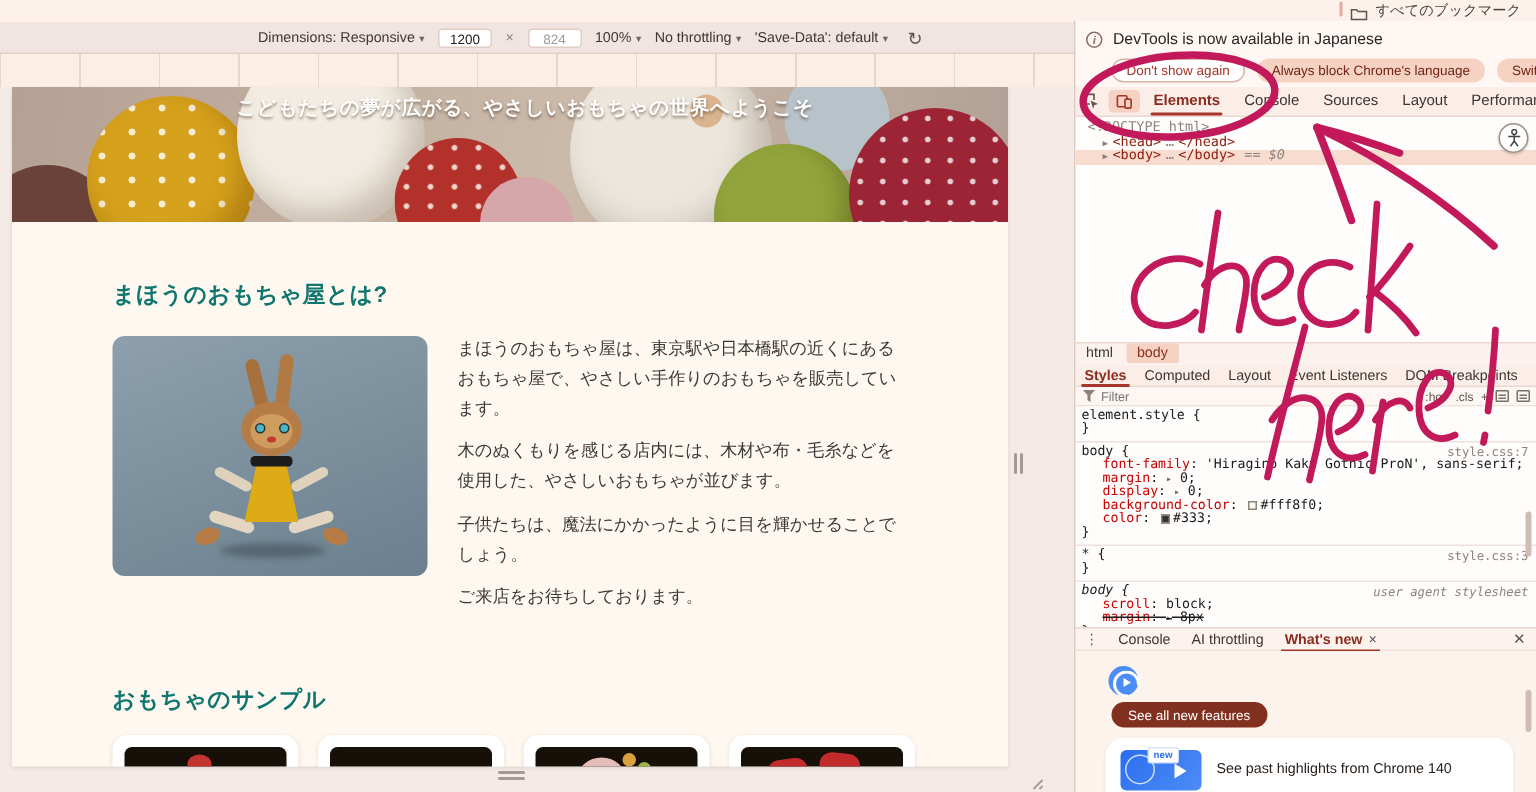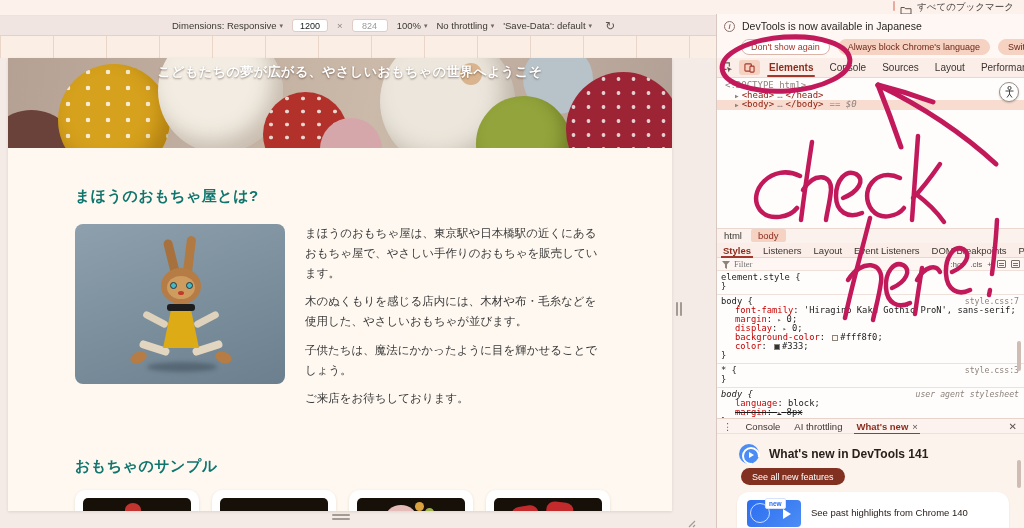--- a/index.html
+++ b/index.html
@@ -123,21 +123,21 @@
   .a11y-btn { position:absolute; left:282px; top:68px; width:20px; height:20px; border-radius:50%; background:#fff; border:1px solid #9c8f88; box-shadow:0 1px 2px rgba(0,0,0,.2); display:flex; align-items:center; justify-content:center; }
 
   .crumbbar { position:absolute; left:0; top:214px; width:308px; height:15px; background:#fcf2ed; border-top:1px solid #ead8d0; display:flex; align-items:flex-start; font-size:9.5px; color:#3c3832; }
   .crumb { padding:1px 7px; }
   .crumb.sel { background:#f6d2c3; color:#8c2c1e; border-radius:2px; margin-left:2px; }
   .sbtabs { position:absolute; left:0; top:229px; width:308px; height:15px; background:#fbeee8; border-bottom:1px solid #ead8d0; display:flex; align-items:center; font-size:9.5px; color:#3c3431; }
   .sbtab { padding:0 6px; height:15px; display:flex; align-items:center; position:relative; white-space:nowrap; }
   .sbtab.active { color:#8c2c1e; font-weight:bold; }
   .sbtab.active::after { content:""; position:absolute; left:4px; right:4px; bottom:0; height:2px; background:#a5372a; }
   .filterrow { position:absolute; left:0; top:244px; width:308px; height:13px; background:#fdf6f2; border-bottom:1px solid #efe0d9; display:flex; align-items:center; padding:0 5px; gap:4px; }
-  .filter-input { border:none; background:transparent; font-size:8.5px; color:#6f665f; width:120px; outline:none; font-family:Liberation Serif, serif; }
+  .filter-input { border:none; background:transparent; font-size:8.5px; color:#6f665f; width:120px; outline:none; font-family:Liberation Sans, sans-serif; }
   .frt { margin-left:auto; display:flex; align-items:center; gap:5px; font-size:8px; color:#5c544e; }
   .mini-ic { width:9px; height:8px; border:1px solid #7a7068; border-radius:1px; position:relative; }
   .mini-ic::after { content:""; position:absolute; left:1px; top:2px; width:5px; height:1px; background:#7a7068; box-shadow:0 2px 0 #7a7068; }
 
   .stylepane { position:absolute; left:0; top:257px; width:308px; height:147px; background:#fffdfc; font-family:"DejaVu Sans Mono",monospace; font-size:8.8px; line-height:9px; color:#1b1b1b; }
   .rule { padding:2px 0 3px 4px; border-bottom:1px solid #eee0da; position:relative; }
   .cssln { height:9px; white-space:nowrap; }
   .cssln.prop { padding-left:14px; }
   .pname { color:#c80000; }
   .pname.struckc, .struckc { text-decoration:line-through; }
@@ -372,21 +372,21 @@
         </svg>
     </div>
 
     <div class="crumbbar">
       <span class="crumb">html</span>
       <span class="crumb sel">body</span>
     </div>
 
     <div class="sbtabs">
       <span class="sbtab active">Styles</span>
-      <span class="sbtab">Listeners</span>
+      <span class="sbtab">Computed</span>
       <span class="sbtab">Layout</span>
       <span class="sbtab">Event Listeners</span>
       <span class="sbtab">DOM Breakpoints</span>
       <span class="sbtab">Properties</span>
 
     </div>
 
     <div class="filterrow">
       <span>
         <svg width="8" height="8" viewBox="0 0 8 8">
@@ -419,41 +419,40 @@
         <div class="cssln"><span>}</span></div>
       </div>
       <div class="rule">
         <span class="src">style.css:3</span>
         <div class="cssln"><span>* {</span></div>
         <div class="cssln"><span>}</span></div>
       </div>
       <div class="rule" style="border-bottom:none">
         <span class="src ua">user agent stylesheet</span>
         <div class="cssln sel-it"><span>body {</span></div>
-        <div class="cssln prop"><span class="pname">language</span>: <span>block;</span></div>
+        <div class="cssln prop"><span class="pname">scroll</span>: <span>block;</span></div>
         <div class="cssln prop struckc"><span class="pname">margin</span>: <span class="xp">▸</span> <span>8px</span></div>
         <div class="cssln"><span>}</span></div>
       </div>
       <div class="sb" style="left:300px; top:70px; height:30px;"></div>
     </div>
 
     <div class="drawerbar">
       <span class="menu-dots">⋮</span>
       <span class="dtab">Console</span>
       <span class="dtab">AI throttling</span>
       <span class="dtab active">
         <span>What's new</span>
         <span class="xc">×</span>
       </span>
       <span class="drawer-close">✕</span>
     </div>
 
     <div class="drawerbody">
       <span class="wn-logo"></span>
-      <span class="wn-head">What's new in DevTools 141</span>
       <span class="wn-cta">See all new features</span>
       <div class="wn-card">
         <span class="wn-thumb"></span>
         <span class="wn-badge">new</span>
         <span class="wn-cardtext">See past highlights from Chrome 140</span>
       </div>
       <div class="sb" style="left:300px; top:26px; height:28px;"></div>
     </div>
   </div>
 

